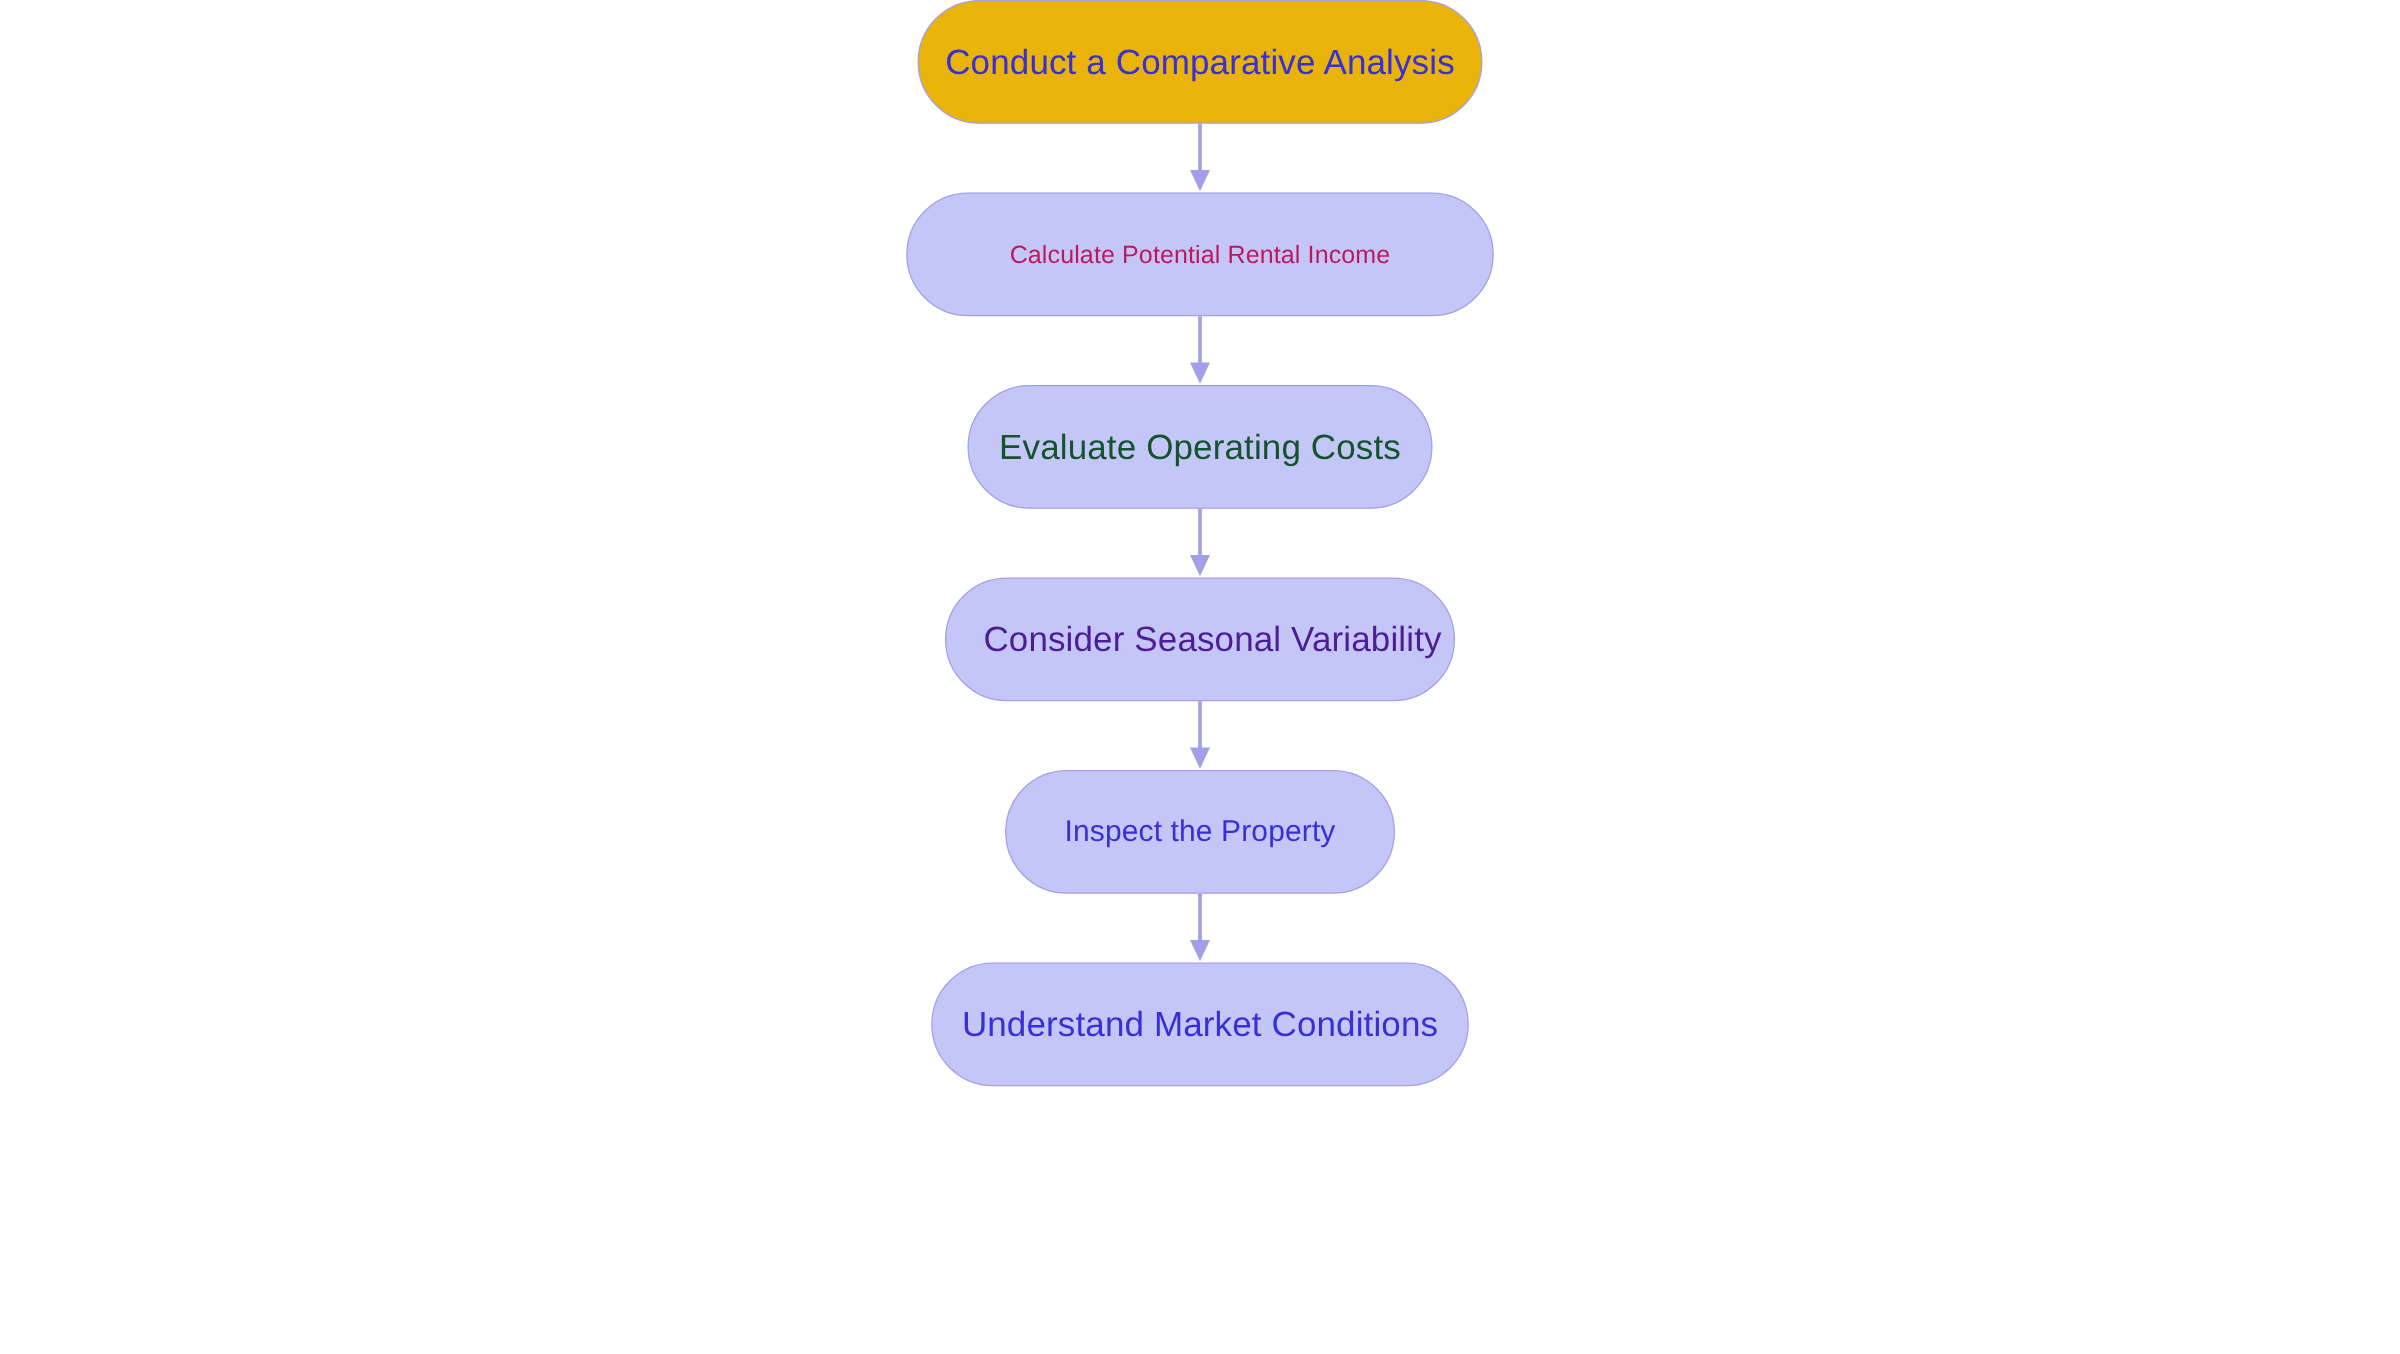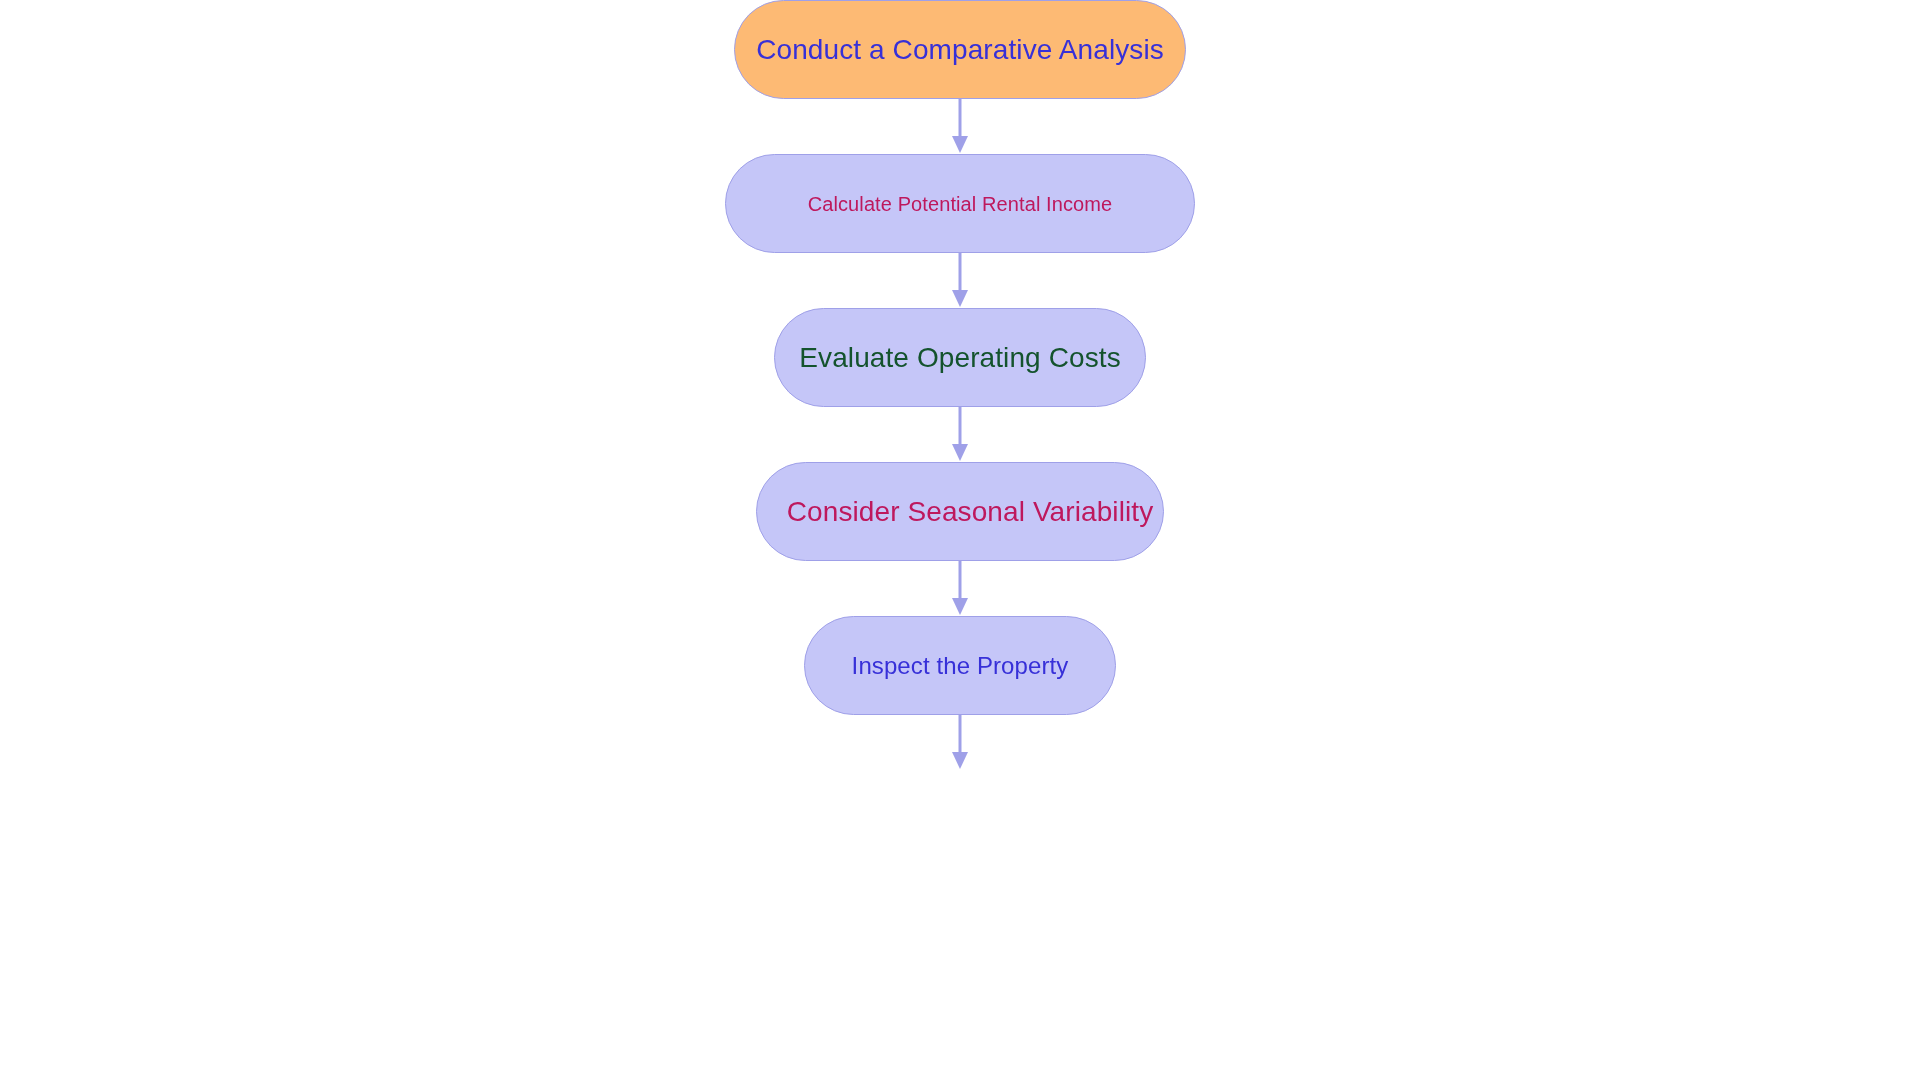--- a/index.html
+++ b/index.html
@@ -61,21 +61,21 @@
   .connector-svg {
     display: block;
     overflow: visible;
   }
 </style>
 </head>
 <body style="background: rgb(255, 255, 255);">
 
 <div id="flowchart">
 
-  <div class="node" style="width: 452px; background: #fdba74; border-color: rgb(159, 160, 232); height: 99px;">
+  <div class="node" style="width: 452px; background: #eab308; border-color: rgb(159, 160, 232); height: 99px;">
     <span class="node-label" style="color: rgb(55, 48, 216); font-size: 28px;">Conduct a Comparative Analysis</span>
   </div>
 
   <div class="connector">
     <svg class="connector-svg" width="30" height="55" viewBox="0 0 30 55">
       <line x1="15" y1="0" x2="15" y2="40" stroke="#9fa0e8" stroke-width="3"></line>
       <polygon points="15,54 7,37 23,37" fill="#9fa0e8"></polygon>
     </svg>
   </div>
 
@@ -95,35 +95,38 @@
   </div>
 
   <div class="connector">
     <svg class="connector-svg" width="30" height="55" viewBox="0 0 30 55">
       <line x1="15" y1="0" x2="15" y2="40" stroke="#9fa0e8" stroke-width="3"></line>
       <polygon points="15,54 7,37 23,37" fill="#9fa0e8"></polygon>
     </svg>
   </div>
 
   <div class="node" style="width: 408px; background: rgb(197, 198, 248); border-color: rgb(159, 160, 232); height: 99px;">
-    <span class="node-label" style="color: #be185d; font-size: 28px; margin-left: 20px;">Consider Seasonal Variability</span>
+    <span class="node-label" style="color: #4c1d95; font-size: 28px; margin-left: 20px;">Consider Seasonal Variability</span>
   </div>
 
   <div class="connector">
     <svg class="connector-svg" width="30" height="55" viewBox="0 0 30 55">
       <line x1="15" y1="0" x2="15" y2="40" stroke="#9fa0e8" stroke-width="3"></line>
       <polygon points="15,54 7,37 23,37" fill="#9fa0e8"></polygon>
     </svg>
   </div>
 
   <div class="node" style="width: 312px; background: rgb(197, 198, 248); border-color: rgb(159, 160, 232); height: 99px;">
     <span class="node-label" style="color: rgb(55, 48, 216); font-size: 24px;">Inspect the Property</span>
   </div>
 
   <div class="connector">
     <svg class="connector-svg" width="30" height="55" viewBox="0 0 30 55">
       <line x1="15" y1="0" x2="15" y2="40" stroke="#9fa0e8" stroke-width="3"></line>
       <polygon points="15,54 7,37 23,37" fill="#9fa0e8"></polygon>
     </svg>
   </div>
 
+  <div class="node" style="width: 430px; background: rgb(197, 198, 248); border-color: rgb(159, 160, 232); height: 99px;">
+    <span class="node-label" style="color: rgb(55, 48, 216); font-size: 28px;">Understand Market Conditions</span>
+  </div>
 
 </div>
 
 </body></html>

